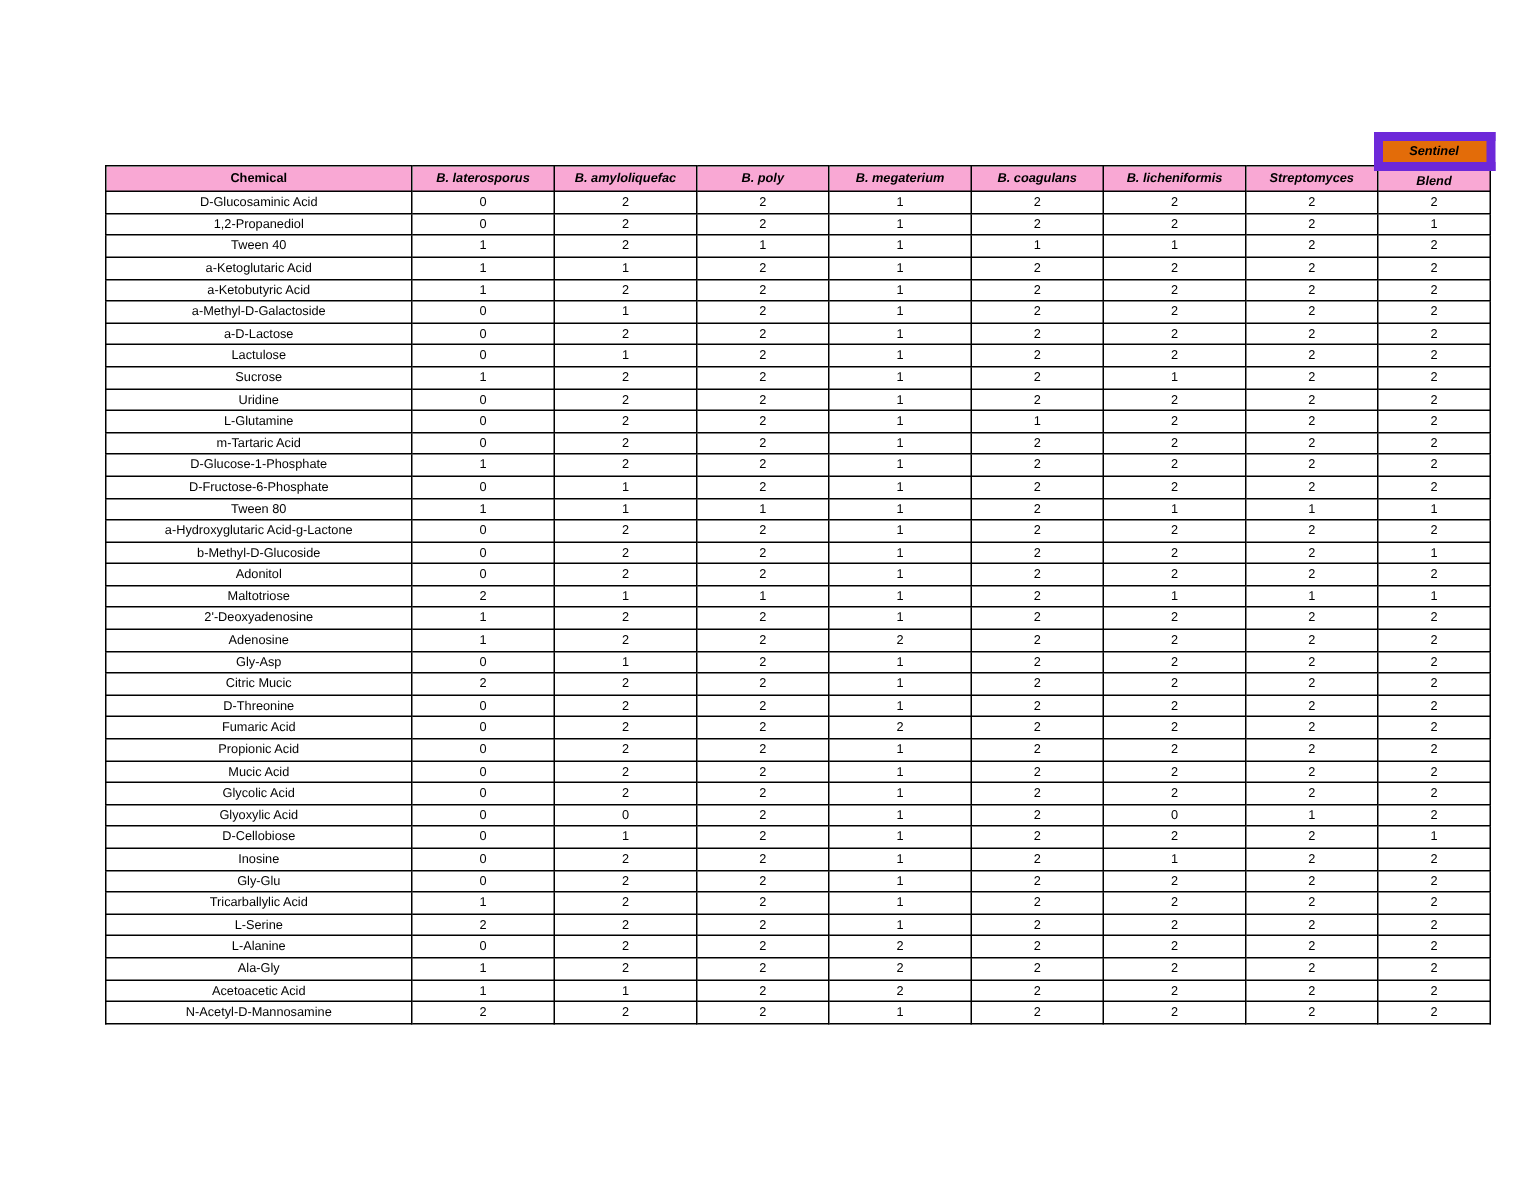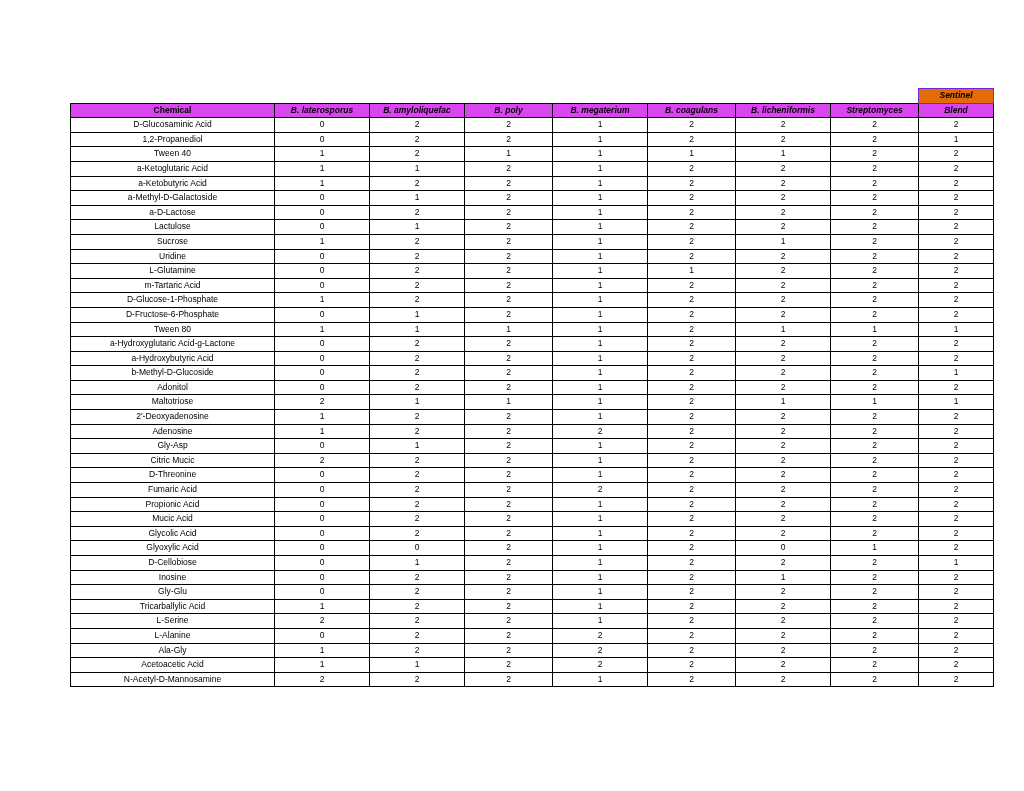--- a/index.html
+++ b/index.html
@@ -49,29 +49,29 @@
   col.c-org    { width: 95px;  }
   col.c-org2   { width: 88px;  }
   col.c-blend  { width: 75px;  }
 
   
   tr.toprow td {
     border: none;
     height: 13.6px;
   }
   tr.toprow td.sentinel {
-    border: 1px solid #6d28d9;
+    border: 6px solid #6d28d9;
     background: #E36C09;
     color: #000000;
     font-weight: bold;
     font-style: italic;
     font-size: 8.5px;
   }
   tr.header td {
-    background: #d946ef;
+    background: #f9a8d4;
     font-weight: bold;
     font-style: italic;
     font-size: 8.5px;
   }
   tr.header td.chem-head {
     font-style: normal;
     font-weight: bold;
   }
   tr.header td.blend-head {
     font-style: italic;
@@ -295,31 +295,20 @@
             <td class="val">0</td>
             <td class="val">2</td>
             <td class="val">2</td>
             <td class="val">1</td>
             <td class="val">2</td>
             <td class="val">2</td>
             <td class="val">2</td>
             <td class="val">2</td>
           </tr>
           <tr>
-            <td class="chem">a-Hydroxybutyric Acid</td>
-            <td class="val">0</td>
-            <td class="val">2</td>
-            <td class="val">2</td>
-            <td class="val">1</td>
-            <td class="val">2</td>
-            <td class="val">2</td>
-            <td class="val">2</td>
-            <td class="val">2</td>
-          </tr>
-          <tr>
             <td class="chem">b-Methyl-D-Glucoside</td>
             <td class="val">0</td>
             <td class="val">2</td>
             <td class="val">2</td>
             <td class="val">1</td>
             <td class="val">2</td>
             <td class="val">2</td>
             <td class="val">2</td>
             <td class="val">1</td>
           </tr>

